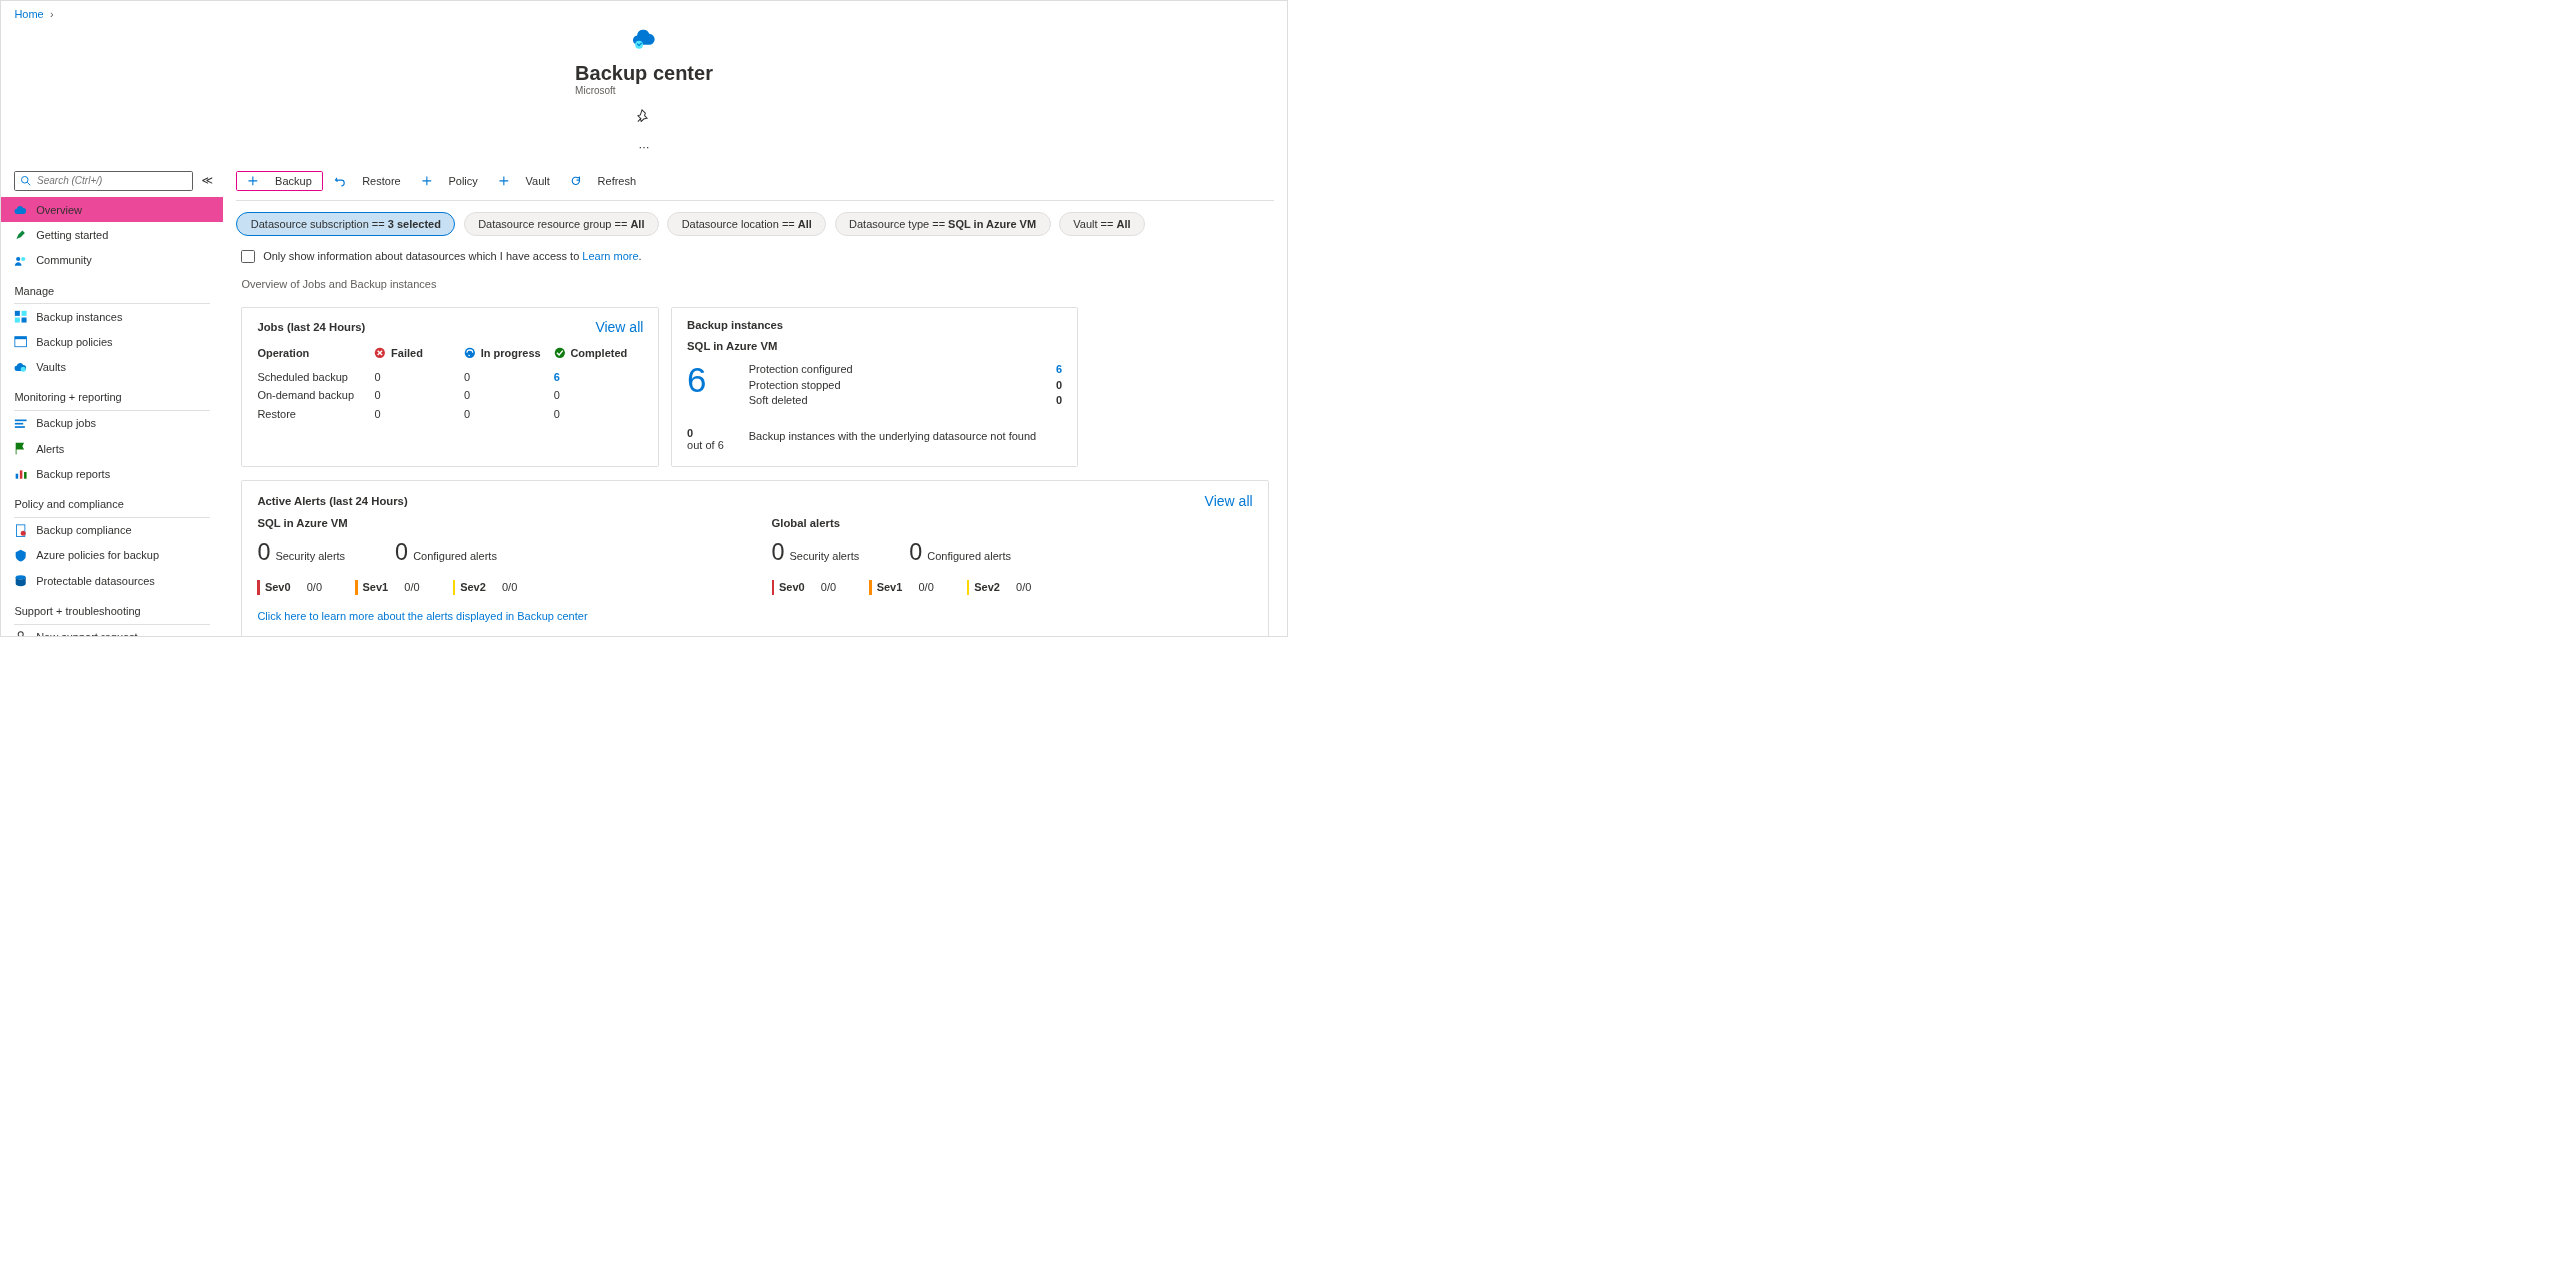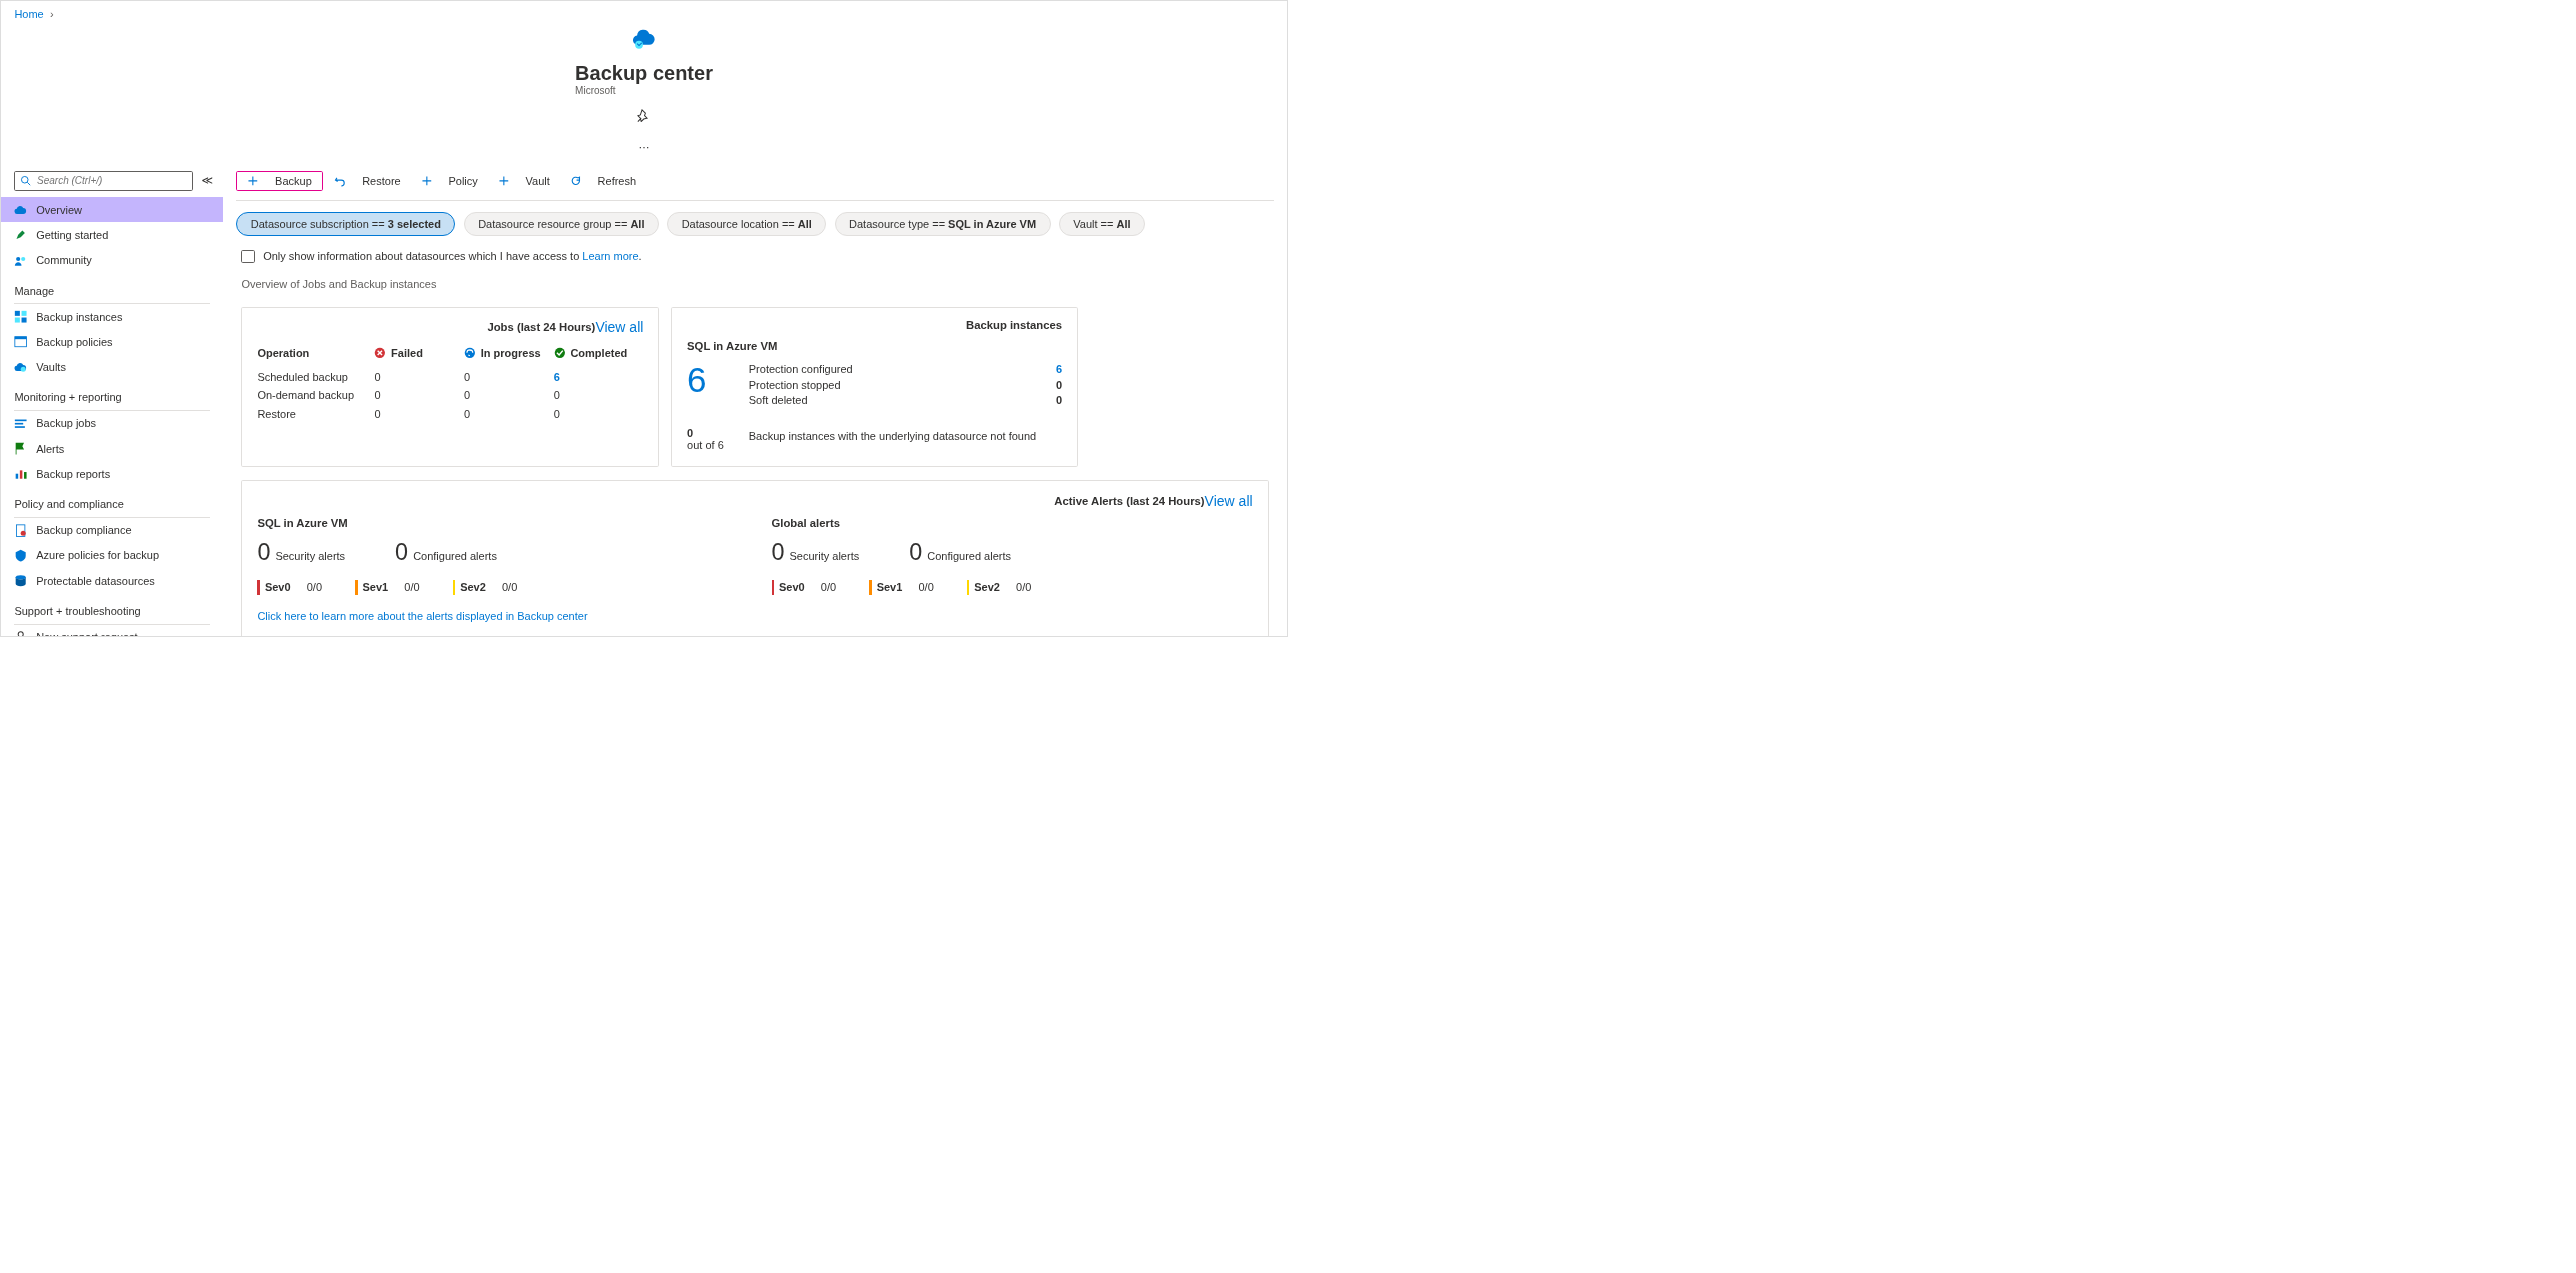--- a/index.html
+++ b/index.html
@@ -17,21 +17,21 @@
 
   .layout { display: flex; height: calc(100% - 59px); }
 
   .sidebar { width: 222px; border-right: none; padding: 6.7px 0; overflow-y: auto; flex-shrink: 0; }
   .search-row { display: flex; align-items: center; padding: 0 8.4px 6.7px 13.4px; gap: 7px; }
   .search-box { flex: 1; display: flex; align-items: center; border: 0.8px solid #605e5c; border-radius: 1.7px; height: 20px; padding: 0 5px; gap: 5px; }
   .search-box input { border: none; outline: none; flex: 1; font-size: 10px; font-style: italic; color: #605e5c; background: transparent; }
   .collapse-btn { font-size: 11px; color: #323130; cursor: pointer; padding: 1.7px; }
 
   .nav-item { display: flex; align-items: center; gap: 8.4px; padding: 5.9px 13.4px; cursor: pointer; font-size: 11px; }
-  .nav-item.active { background: #c4b5fd; }
+  .nav-item.active { background: #ec4899; }
   .nav-item .nav-icon { width: 13.4px; height: 13.4px; flex-shrink: 0; display: inline-flex; align-items: center; justify-content: center; font-size: 11.7px; }
   .nav-section { padding: 11.7px 13.4px 3.3px; font-size: 11px; color: #323130; }
   .nav-sep { border: none; border-top: 0.8px solid #e1dfdd; margin: 3.3px 13.4px 0; }
 
   .main { flex: 1; overflow-y: auto; padding: 0 0 16.7px 0; }
   .toolbar { display: flex; align-items: center; gap: 3.3px; padding: 6.7px 13.4px 8.4px 0; border-bottom: 0.8px solid #e1dfdd; margin-left: 13.4px; margin-right: 13.4px; }
   .tool-btn { display: flex; align-items: center; gap: 16px; padding: 3.3px 8.4px; font-size: 11px; color: #323130; cursor: pointer; border-radius: 1.7px; }
   .tool-btn svg, .tool-btn .ticon { color: #0078d4; }
   .tool-btn.highlighted { border: 1.7px solid #e3008c; padding: 3.3px 10px; }
 
@@ -45,21 +45,21 @@
   .info-row a { color: #0078d4; text-decoration: none; }
 
   .type-header { padding: 0 18.4px 3.3px; }
   .type-header h2 { font-size: 13.4px; font-weight: 600; }
   .type-header .sub { font-size: 11px; color: #605e5c; margin-top: 3.3px; }
 
   .cards-row { display: flex; gap: 11.7px; padding: 13.4px 18.4px; }
   .card { border: 0.8px solid #e1dfdd; border-radius: 1.7px; padding: 11.7px 15px 15px; }
   .card.jobs { flex: 0 0 418px; }
   .card.instances { flex: 0 0 407px; }
-  .card-head { display: flex; justify-content: flex-end; align-items: center; margin-bottom: 8.4px; }
+  .card-head { display: flex; justify-content: space-between; align-items: center; margin-bottom: 8.4px; }
   .card-head .title { font-weight: 600; font-size: 11.3px; }
   .card-head a { color: #0078d4; text-decoration: none; font-size: 14px; }
 
   .jobs-table { width: 100%; font-size: 11px; }
   .jobs-table .row { display: flex; padding: 3.3px 0; }
   .jobs-table .row.head { font-weight: 600; margin-bottom: 5px; }
   .jobs-table .col.op { flex: 0 0 117px; }
   .jobs-table .col.stat { flex: 1; display: flex; align-items: center; gap: 5px; }
   .link-num { color: #0078d4; font-weight: 600; }
 

